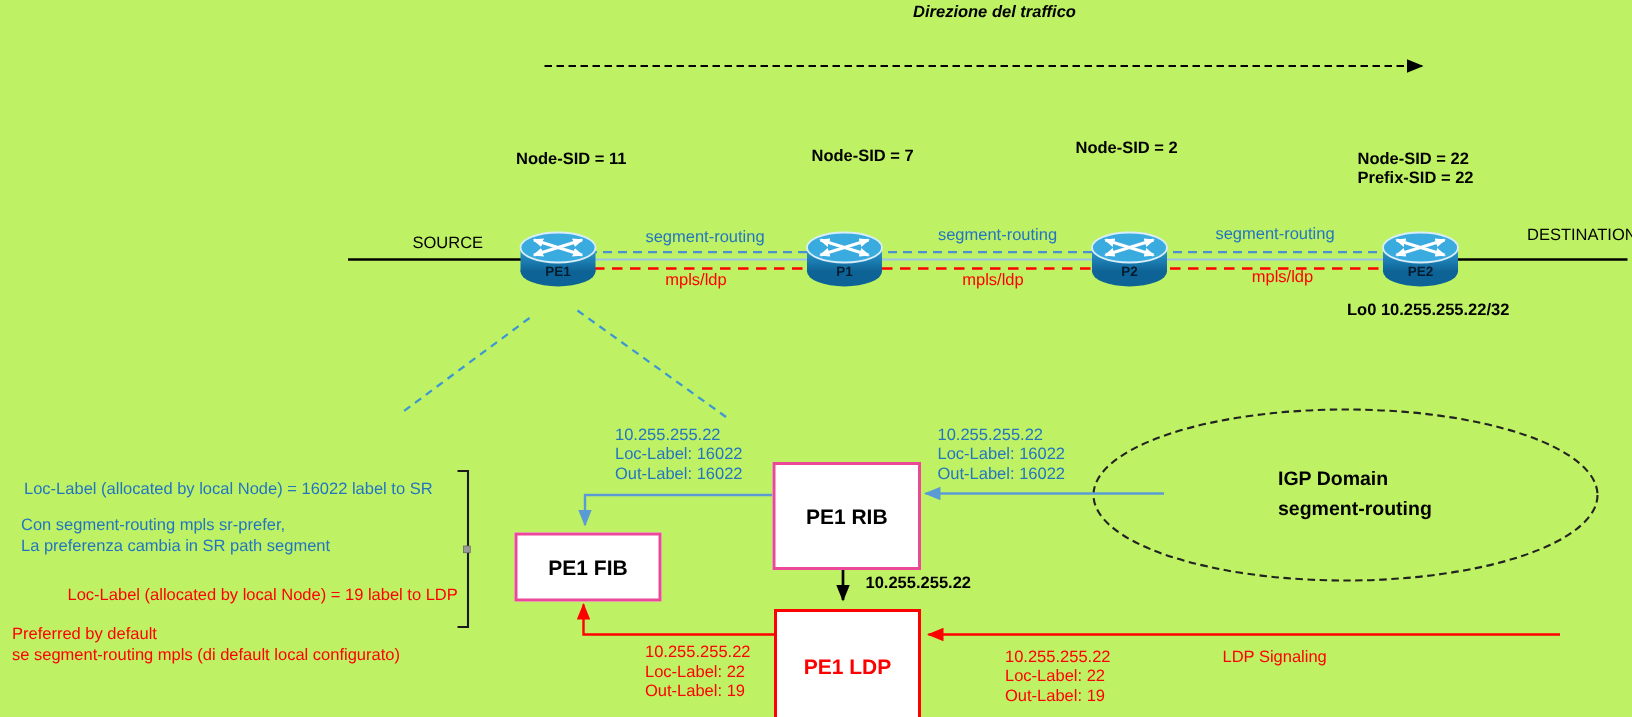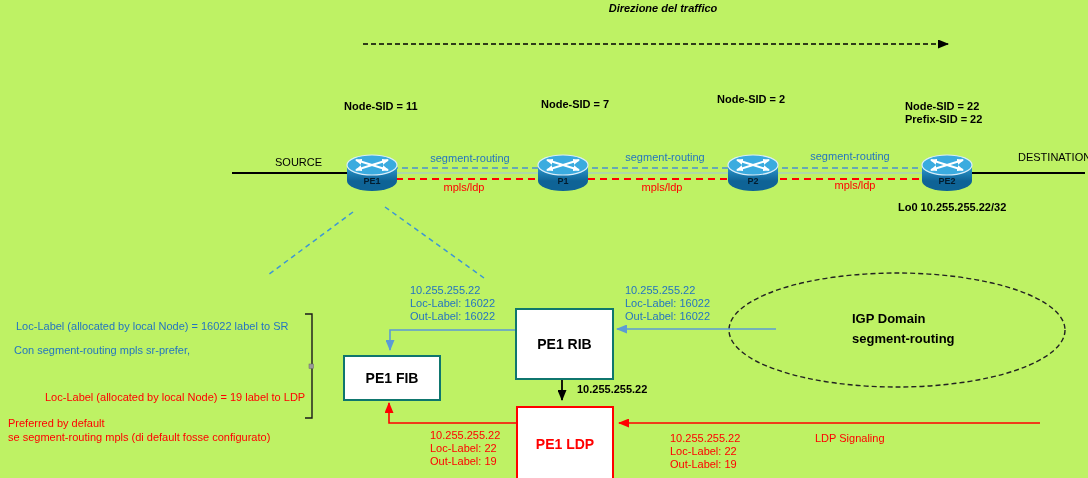--- a/index.html
+++ b/index.html
@@ -7,21 +7,21 @@
           font-family:"Liberation Sans",sans-serif;color:#000;}
   #wires{position:absolute;left:0;top:0;width:1088px;height:478px;}
   .t{position:absolute;white-space:nowrap;font-size:11px;line-height:13px;}
   .blue{color:#2475C0;}
   .red{color:#FF0000;}
   .title{font-style:italic;font-weight:bold;text-align:center;width:210px;}
   .sid{font-weight:bold;font-size:11px;line-height:13px;}
   .linklbl{width:100px;text-align:center;}
   .rname{width:50px;text-align:center;font-size:9px;font-weight:bold;color:#031c2e;}
   .box{position:absolute;display:flex;align-items:center;justify-content:center;
-       background:#fff;border:2px solid #0f766e;font-weight:bold;font-size:14px;}
+       background:#fff;border:2px solid #ec4899;font-weight:bold;font-size:14px;}
   .box.redbox{border-color:#FF0000;color:#FF0000;}
   .flow{font-size:11px;line-height:13px;}
   .igp{font-weight:bold;font-size:13px;line-height:20px;}
   .semi{font-weight:600;}
 </style>
 </head>
 <body>
 
 <div id="canvas">
 
@@ -110,23 +110,24 @@
 
   <div class="t rname" style="left:347px;top:175px;">PE1</div>
   <div class="t rname" style="left:538px;top:175px;">P1</div>
   <div class="t rname" style="left:728px;top:175px;">P2</div>
   <div class="t rname" style="left:922px;top:175px;">PE2</div>
 
   <div class="t semi" style="left:898px;top:201px;">Lo0 10.255.255.22/32</div>
 
   <div class="t blue" style="left:16px;top:320px;">Loc-Label (allocated by local Node) = 16022 label to SR</div>
   <div class="t blue" style="left:14px;top:344px;">Con segment-routing mpls sr-prefer,</div>
+  <div class="t blue" style="left:14px;top:358px;">La preferenza cambia in SR path segment</div>
   <div class="t red" style="left:10px;top:391px;padding-left:35px;">Loc-Label (allocated by local Node) = 19 label to LDP</div>
   <div class="t red" style="left:8px;top:417px;">Preferred by default</div>
-  <div class="t red" style="left:8px;top:431px;">se segment-routing mpls (di default fosse configurato)</div>
+  <div class="t red" style="left:8px;top:431px;">se segment-routing mpls (di default local configurato)</div>
 
   <div class="box" style="left:343px;top:355px;width:94px;height:42px;">PE1 FIB</div>
   <div class="box" style="left:515px;top:308px;width:95px;height:68px;">PE1 RIB</div>
   <div class="box redbox" style="left:516px;top:406px;width:94px;height:71px;">PE1 LDP</div>
 
   <div class="t flow blue" style="left:410px;top:284px;">
     <div>10.255.255.22</div>
     <div>Loc-Label: 16022</div>
     <div>Out-Label: 16022</div>
   </div>

